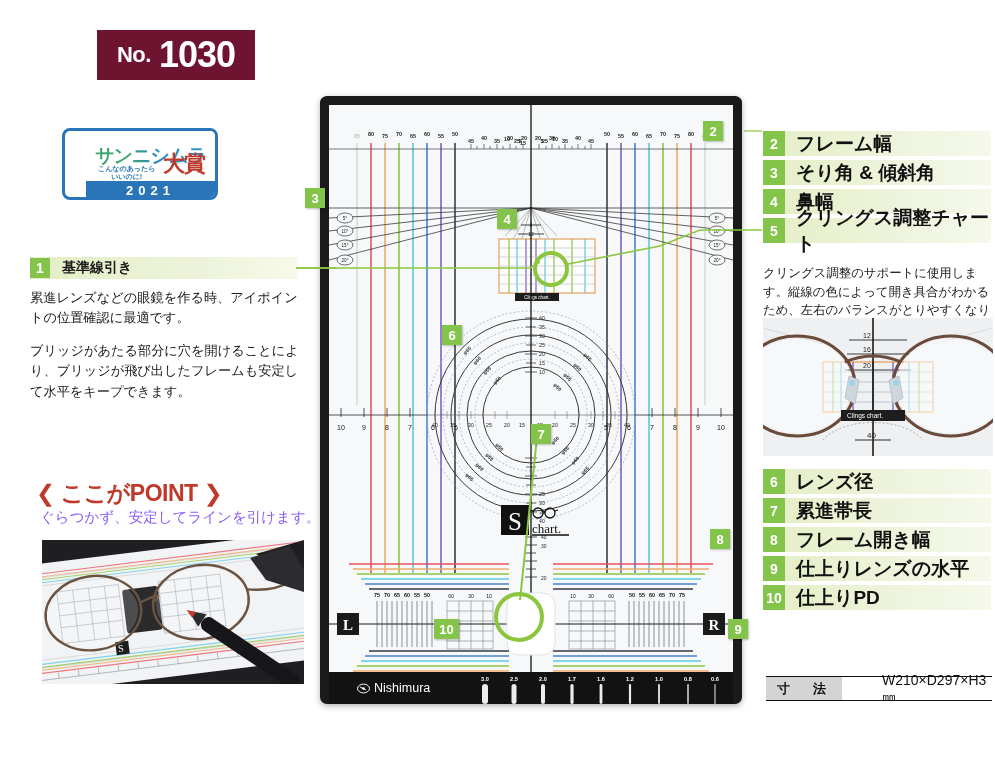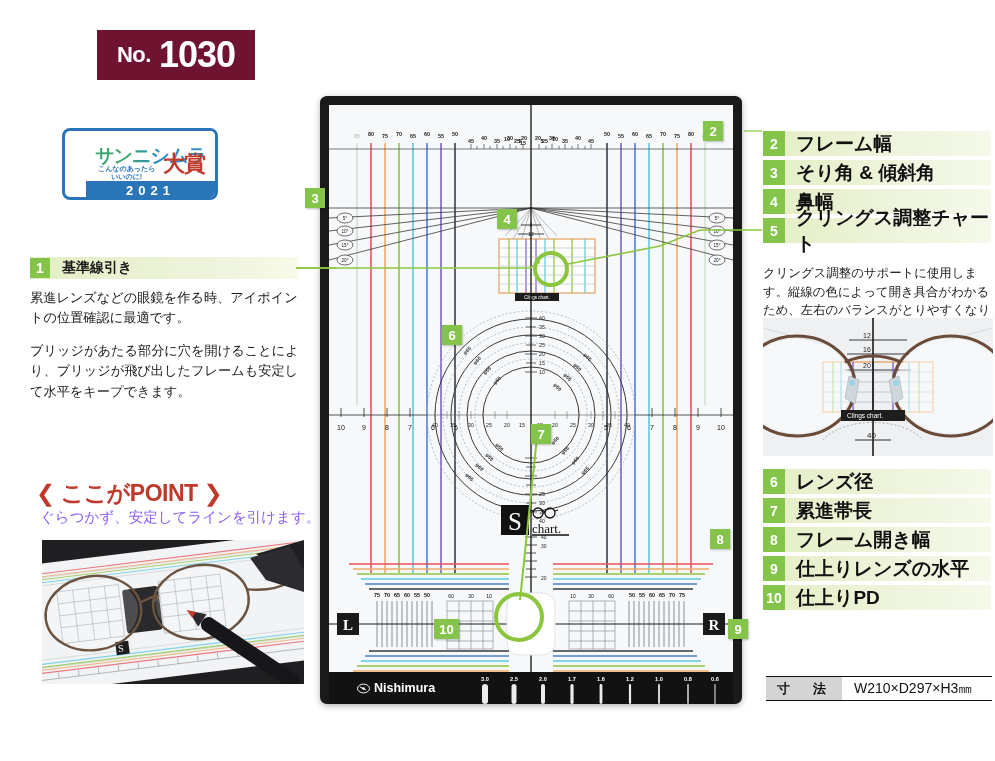--- a/index.html
+++ b/index.html
@@ -113,21 +113,21 @@
     font-size: 12.4px; line-height: 1.5; color: #1a1a1a;
   }
   .photo-right {
     position: absolute; left: 763px; top: 318px;
     width: 230px; height: 138px; overflow: hidden; background: #e9e9ea;
   }
 
   .dim-wrap {
     position: absolute; left: 766px; top: 676px;
     width: 226px; height: 25px; display: flex;
-    border-top: 1px solid #111; border-bottom: 1px solid #111;
+    border-top: 1px solid #111; border-bottom: 1px solid #111; gap: 28px;
   }
   .dim-label {
     width: 76px; background: #d4d4d4; color: #111;
     font-size: 13px; font-weight: bold;
     display: flex; align-items: center; justify-content: center;
     letter-spacing: 5px;
   }
   .dim-value {
     flex: 1; display: flex; align-items: center; padding-left: 12px;
     font-size: 14px; color: #111;
@@ -144,21 +144,21 @@
     overflow: hidden;
     box-shadow: 0 2px 6px rgba(0,0,0,.3);
   }
   .board-inner { position: absolute; inset: 0; background: #f6f8fa; }
 
   .footer {
     position: absolute; left: 0; right: 0; bottom: 0; height: 32px;
     background: #121212; display: flex; align-items: center;
   }
   .brand {
-    color: #fff; font-size: 12.5px; font-weight: bold; margin-left: 28px;
+    color: #fff; font-size: 12.5px; font-weight: normal; margin-left: 28px;
     display: flex; align-items: center; gap: 4px;
   }
   .thickness { position: absolute; right: 10px; bottom: 0; height: 32px; }
 
   .badge-on-board {
     position: absolute; width: 20px; height: 20px; background: #85c44b;
     color: #fff; font-size: 13px; font-weight: bold;
     display: flex; align-items: center; justify-content: center;
     box-shadow: 1px 1px 2px rgba(0,0,0,.25); z-index: 40;
   }

